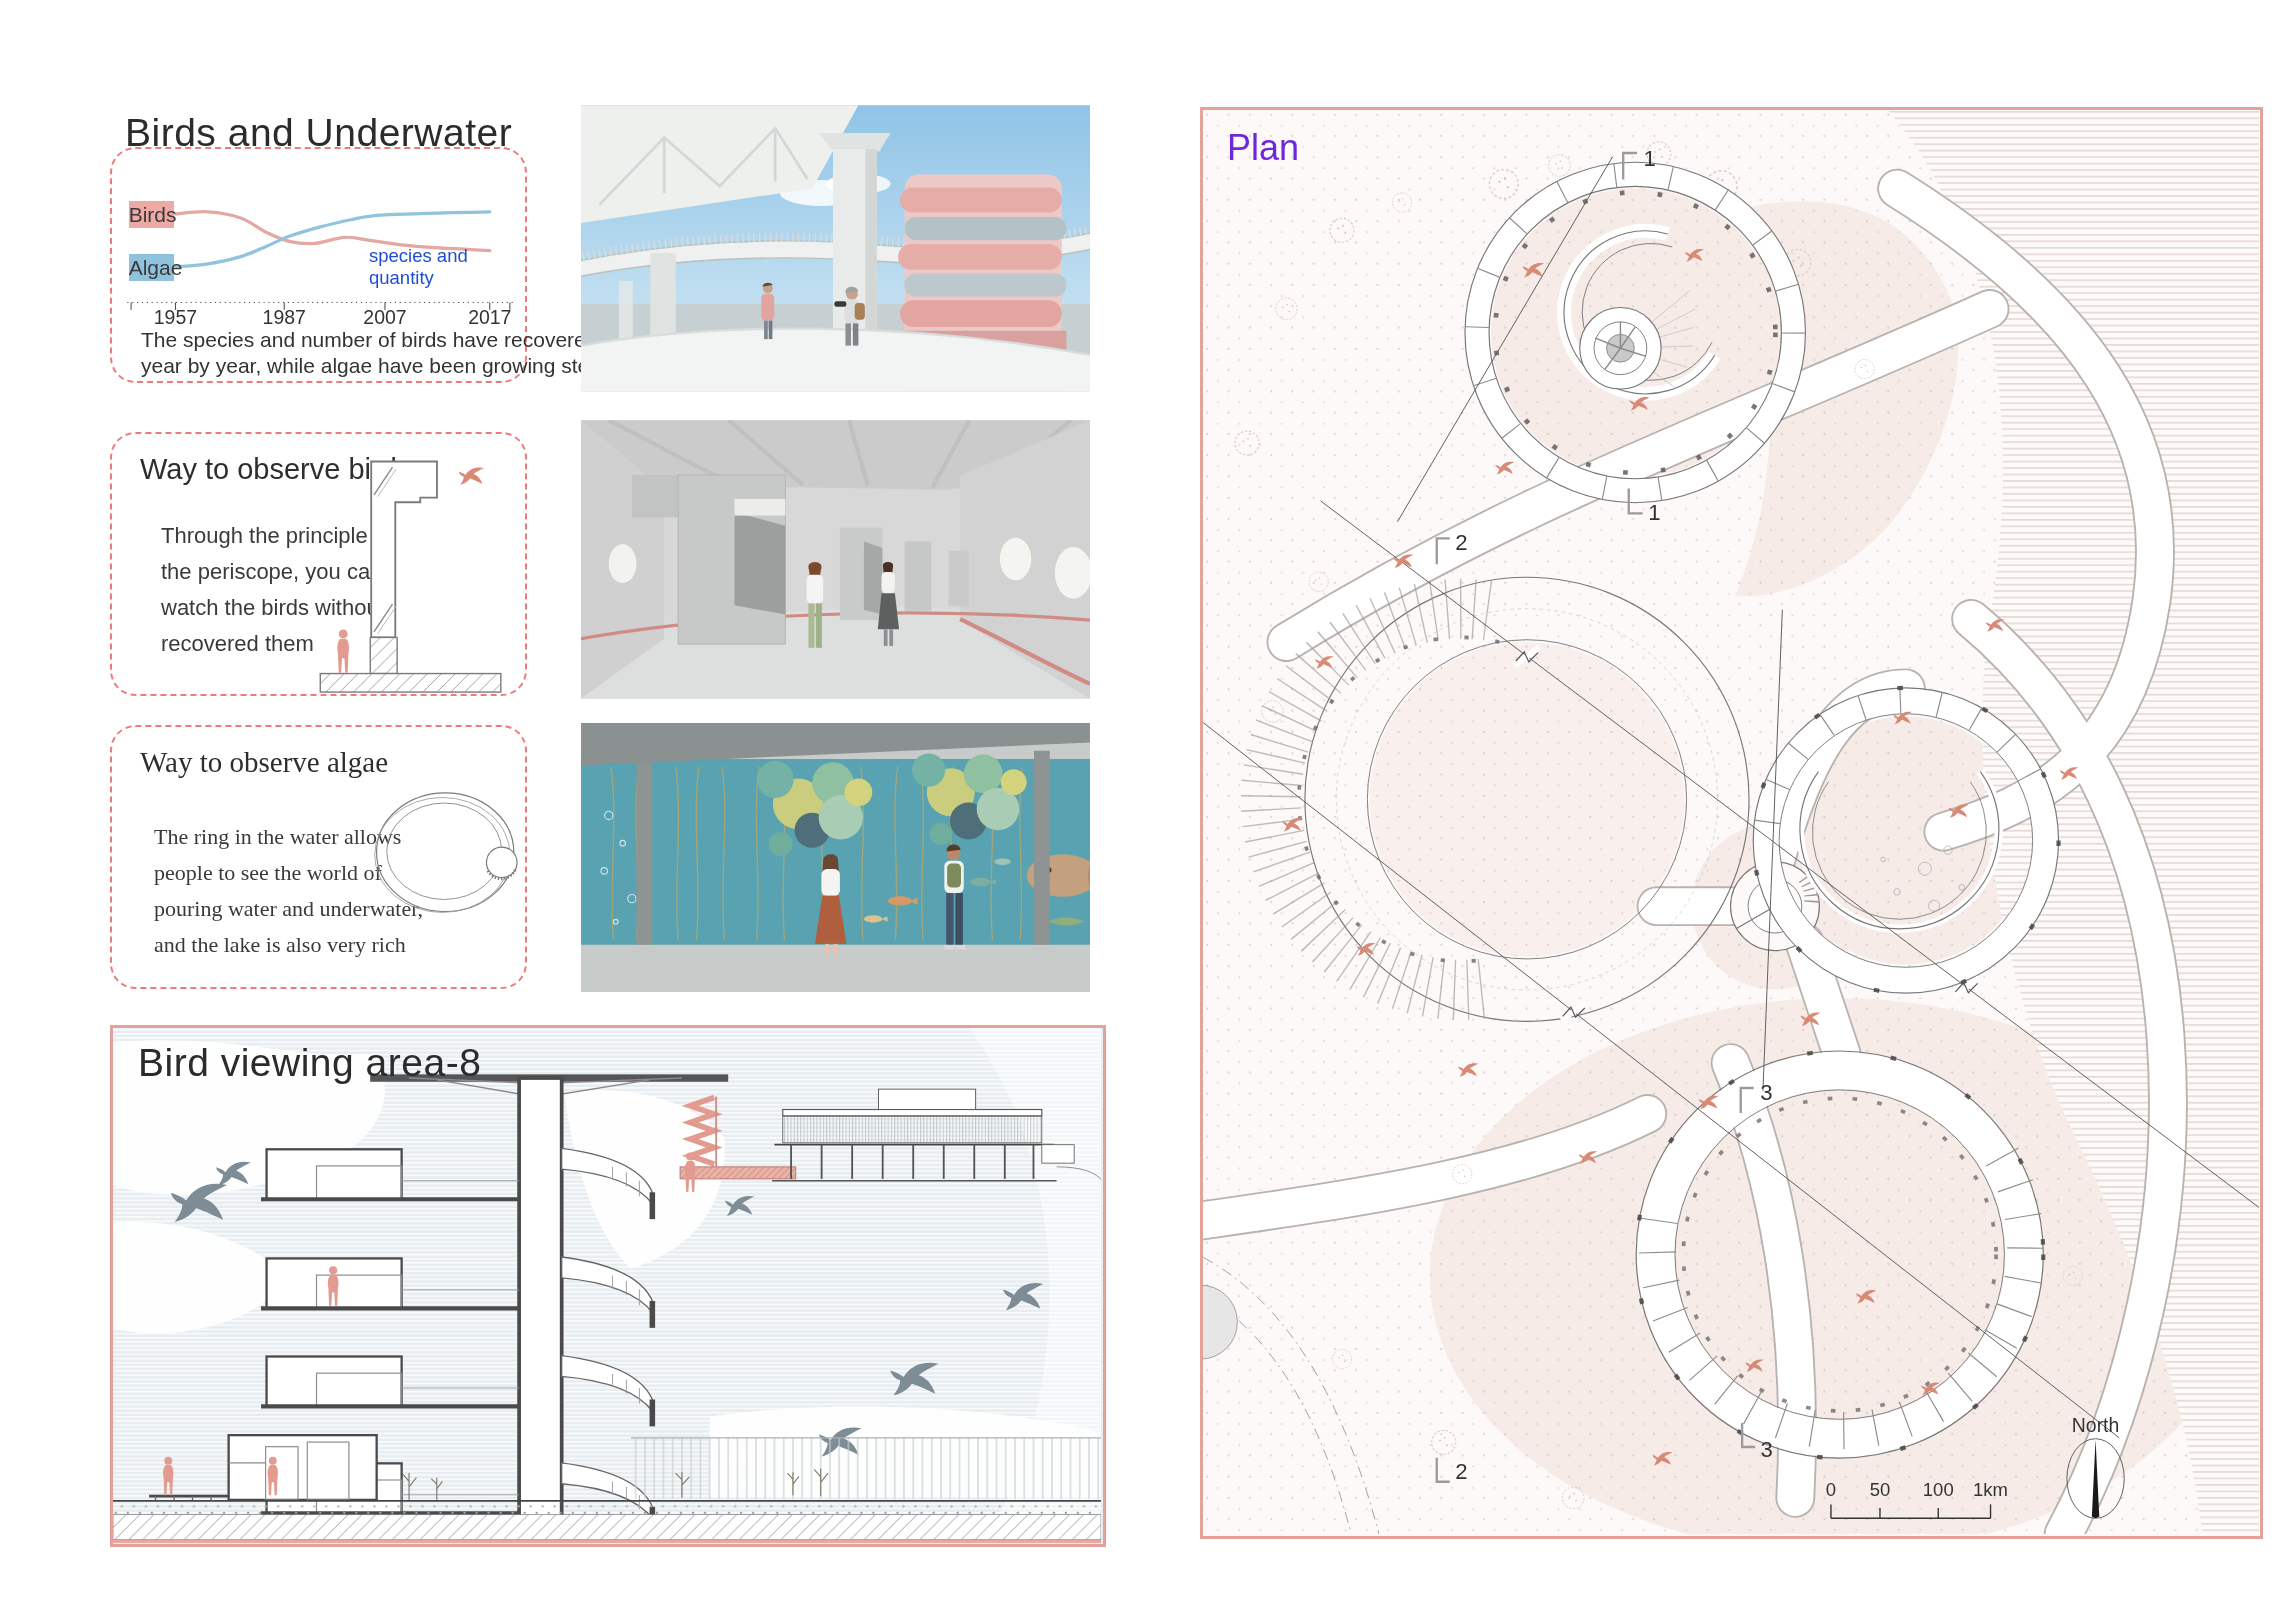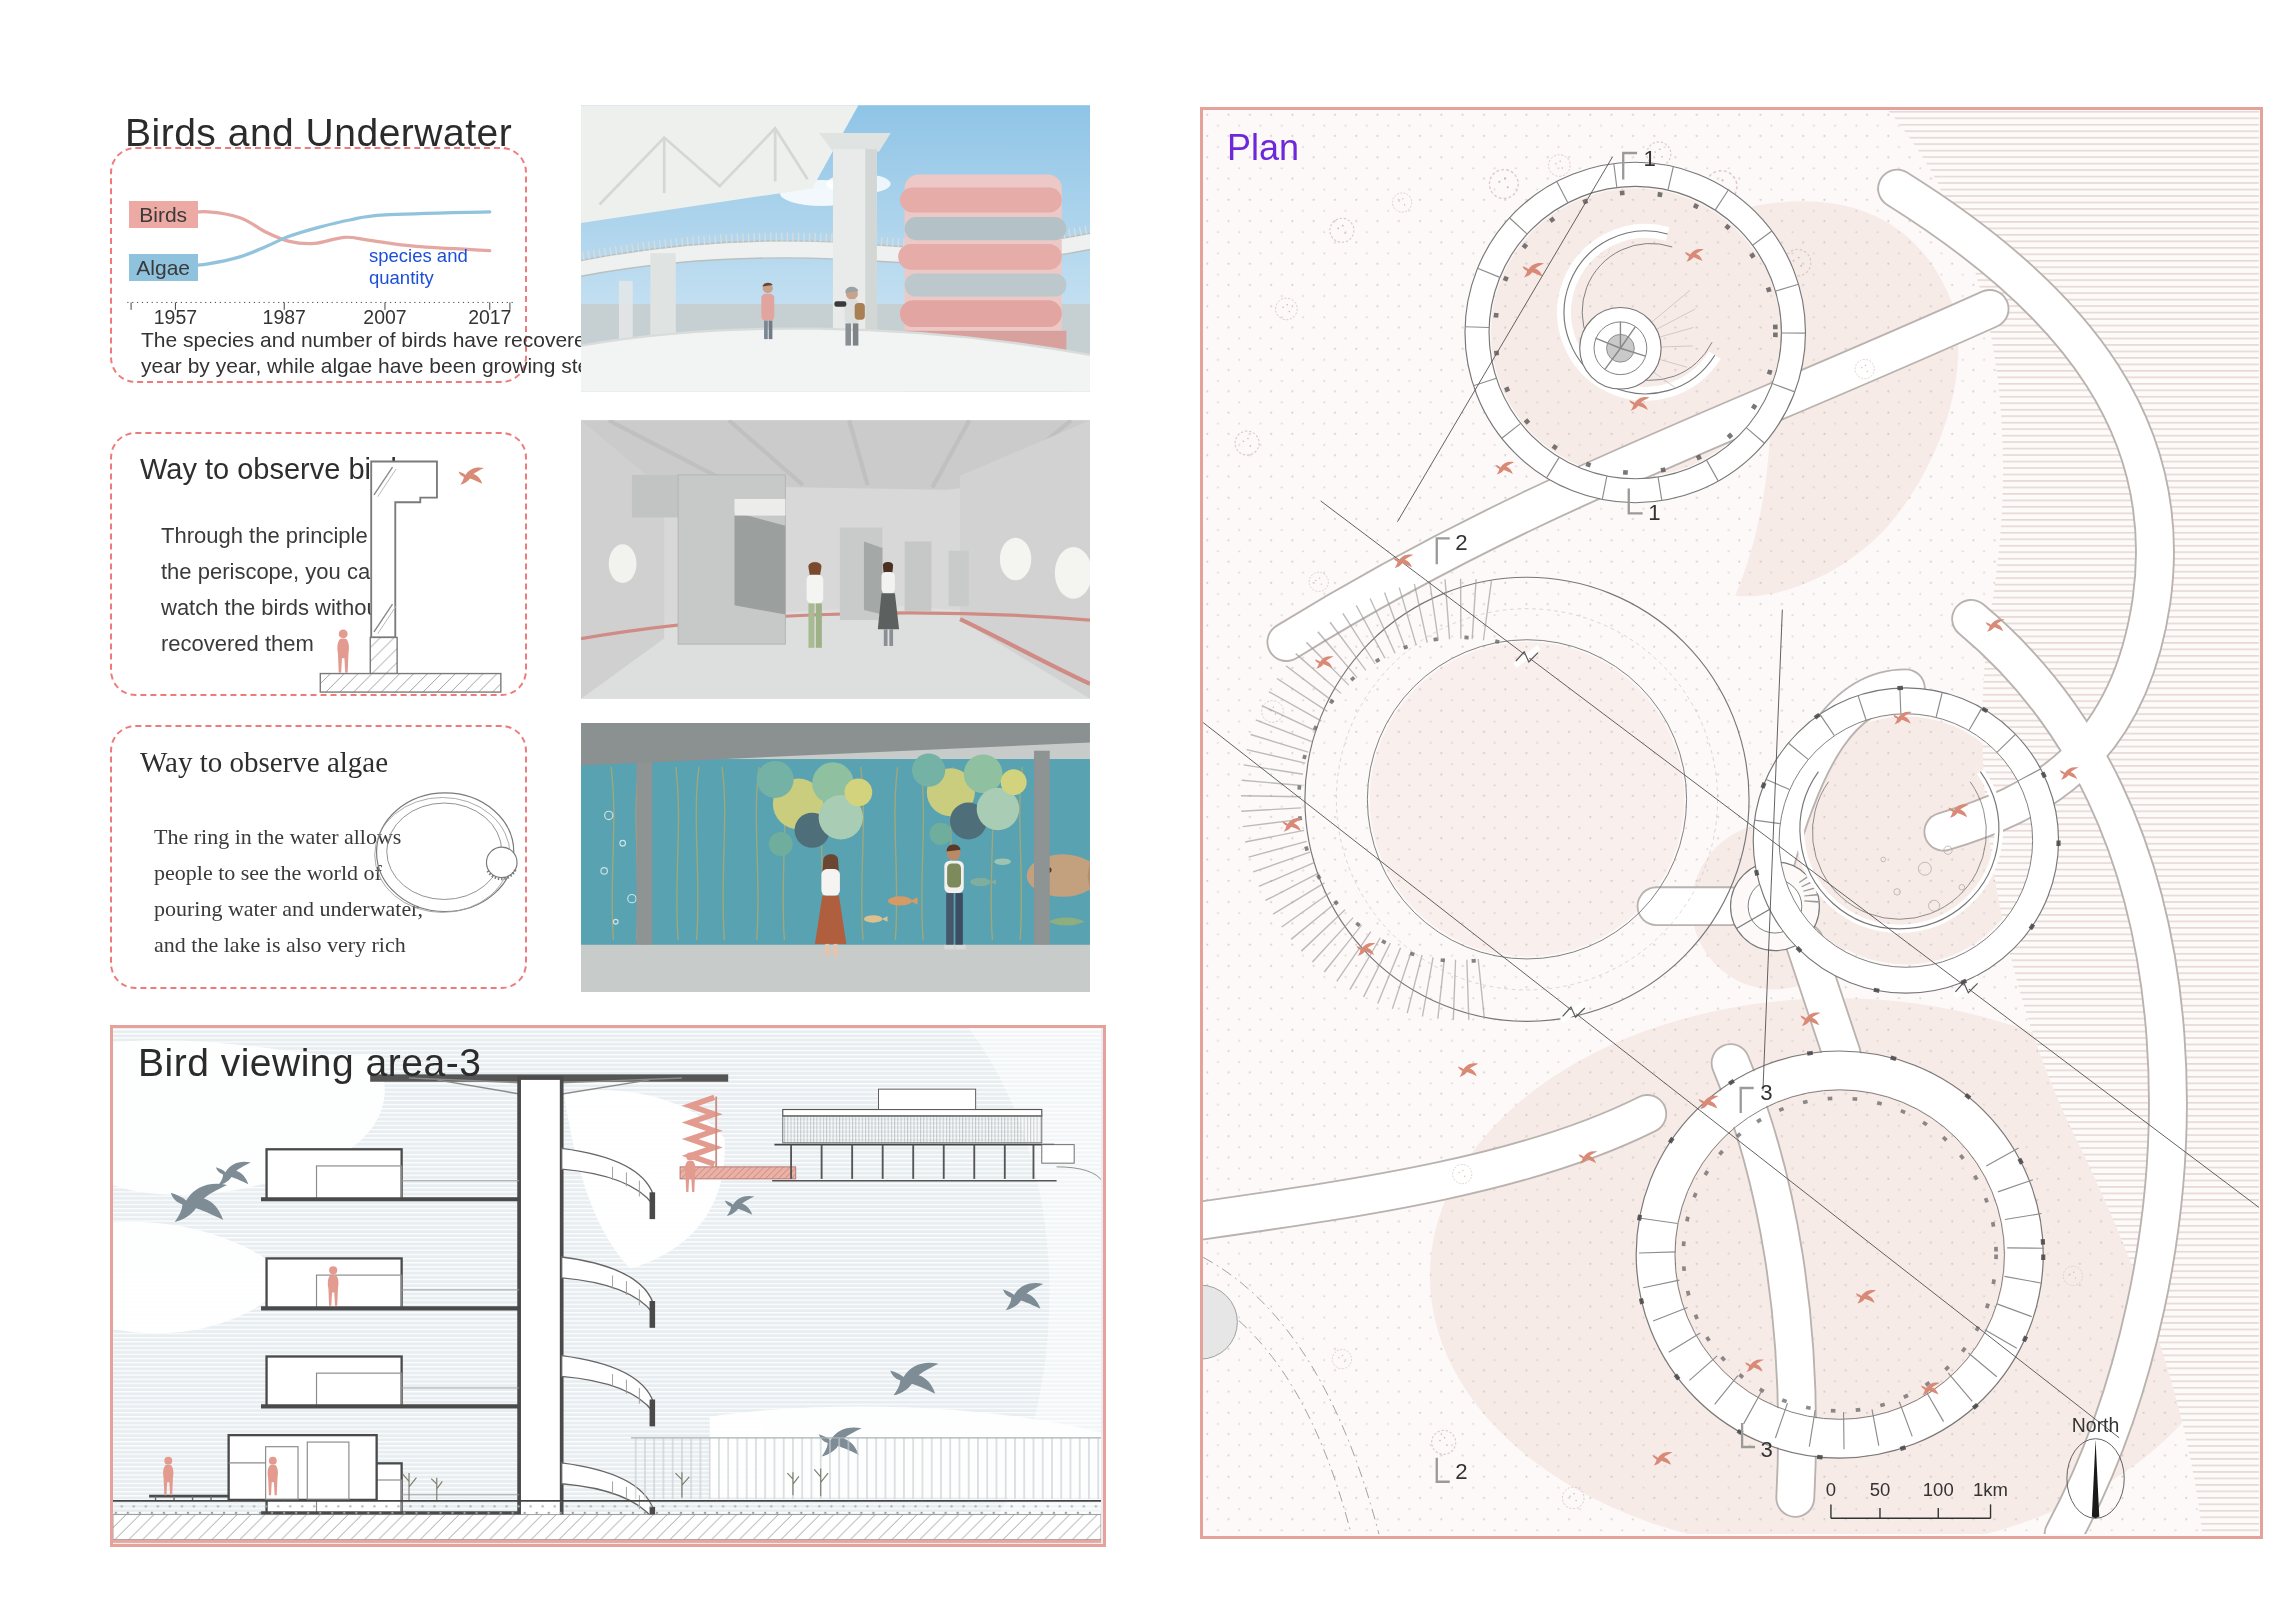--- a/index.html
+++ b/index.html
@@ -3,21 +3,21 @@
 <meta charset="utf-8">
 <style>
   html,body{margin:0;padding:0;background:#ffffff;}
   #page{position:relative;width:2295px;height:1623px;background:#ffffff;
         font-family:"Liberation Sans","DejaVu Sans",sans-serif;color:#2b2b2b;overflow:hidden;}
   .abs{position:absolute;}
   .h1{font-size:39px;letter-spacing:0.5px;color:#2b2b2b;}
   .h2{font-size:29px;color:#2e2e2e;}
   .body-line{font-size:22px;color:#3a3a3a;line-height:36px;white-space:nowrap;}
   .dashed-box{position:absolute;border:2.3px dashed #ee7b7b;border-radius:25.4px;box-sizing:border-box;background:#ffffff;}
-  .chip{position:absolute;width:69px;height:27px;line-height:27px;text-align:center;font-size:21px;color:#3a3a3a;}
+  .chip{position:absolute;width:45px;height:27px;line-height:27px;text-align:center;font-size:21px;color:#3a3a3a;}
   .chip-birds{background:#eda9a4;}
   .chip-algae{background:#8fc2dc;}
   .annot{position:absolute;font-size:18.5px;color:#1d4ed8;}
   .caption{position:absolute;font-size:21px;color:#333;white-space:nowrap;}
   .panel{position:absolute;border:3.7px solid #e5a29a;box-sizing:border-box;}
   .panel-title{position:absolute;font-size:36px;color:#6d28d9;}
   svg text{font-family:"Liberation Sans","DejaVu Sans",sans-serif;}
 </style>
 </head>
 <body>
@@ -443,21 +443,21 @@
         <path d="M1230,1015 l0,-55 m0,16 l-14,-14 m14,26 l16,-18"></path>
         <path d="M1470,1010 l0,-50 m0,15 l-12,-13 m12,24 l13,-17"></path>
         <path d="M1530,1012 l0,-60 m0,18 l-14,-16 m14,28 l16,-20"></path>
       </g>
 
       <line x1="0" y1="1022" x2="2136" y2="1022" stroke="#444444" stroke-width="4"></line>
       <rect x="0" y="1024" width="2136" height="28" fill="url(#pat-dotpav)"></rect>
       <rect x="0" y="1052" width="2136" height="54" fill="url(#pat-hatch45)" stroke="#777" stroke-width="1.5"></rect>
       <rect x="0" y="1106" width="2136" height="7" fill="#e8a79e"></rect>
     </svg>
-    <div class="abs h1" style="left:25px;top:13px;">Bird viewing area-3</div>
+    <div class="abs h1" style="left:25px;top:13px;">Bird viewing area-8</div>
   </div>
 
   <div class="panel" style="left:1200px;top:107px;width:1063px;height:1432px;background:#fcf9f8;">
     <svg class="abs" style="left:0;top:0;" width="1056" height="1424" viewBox="0 0 2282 3078">
       <rect width="2282" height="3078" fill="#fcf9f8"></rect>
 
       <g fill="#f7ebe8">
         <circle cx="934" cy="481" r="312"></circle>
         <path d="M1180,210 C1420,160 1560,260 1620,420 C1660,560 1600,760 1480,900 C1380,1010 1240,1060 1150,1050 C1230,860 1260,600 1180,210 Z"></path>
         <circle cx="700" cy="1490" r="340" fill="#f9efec"></circle>

